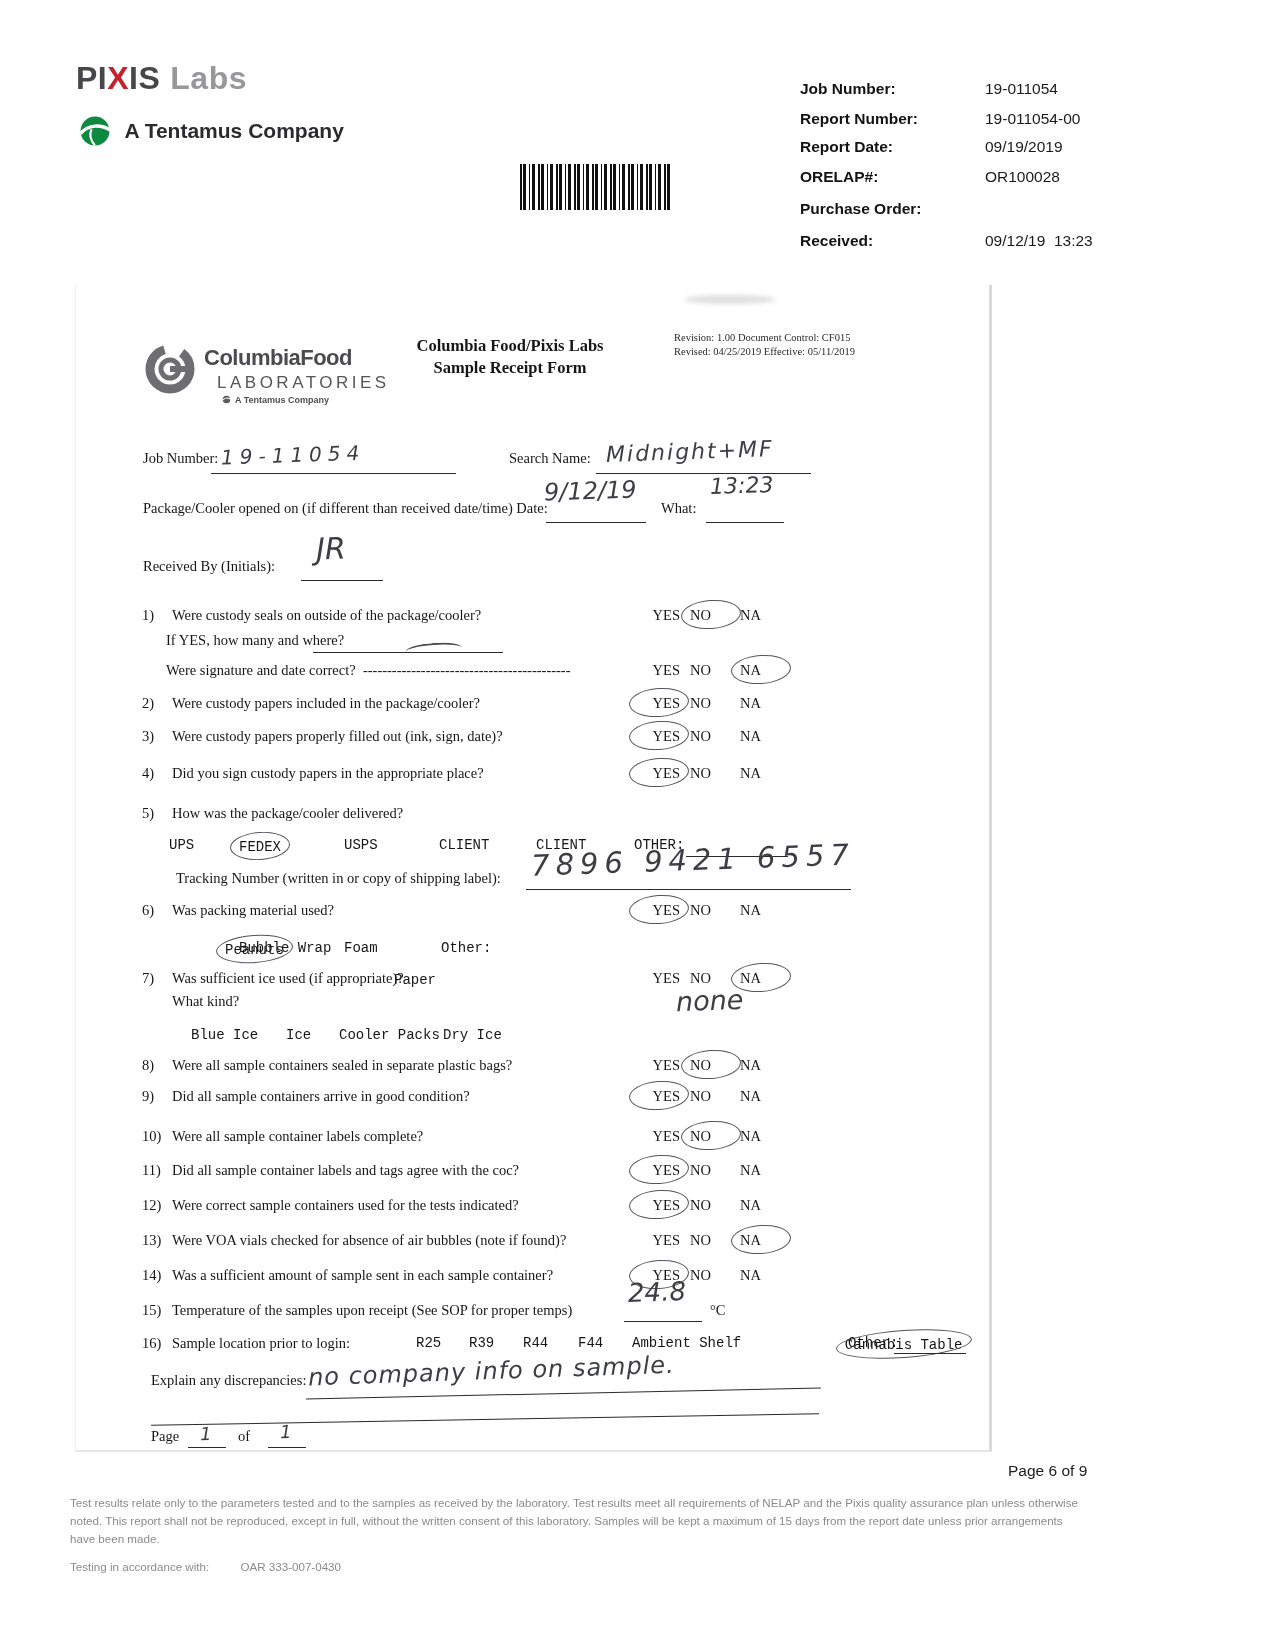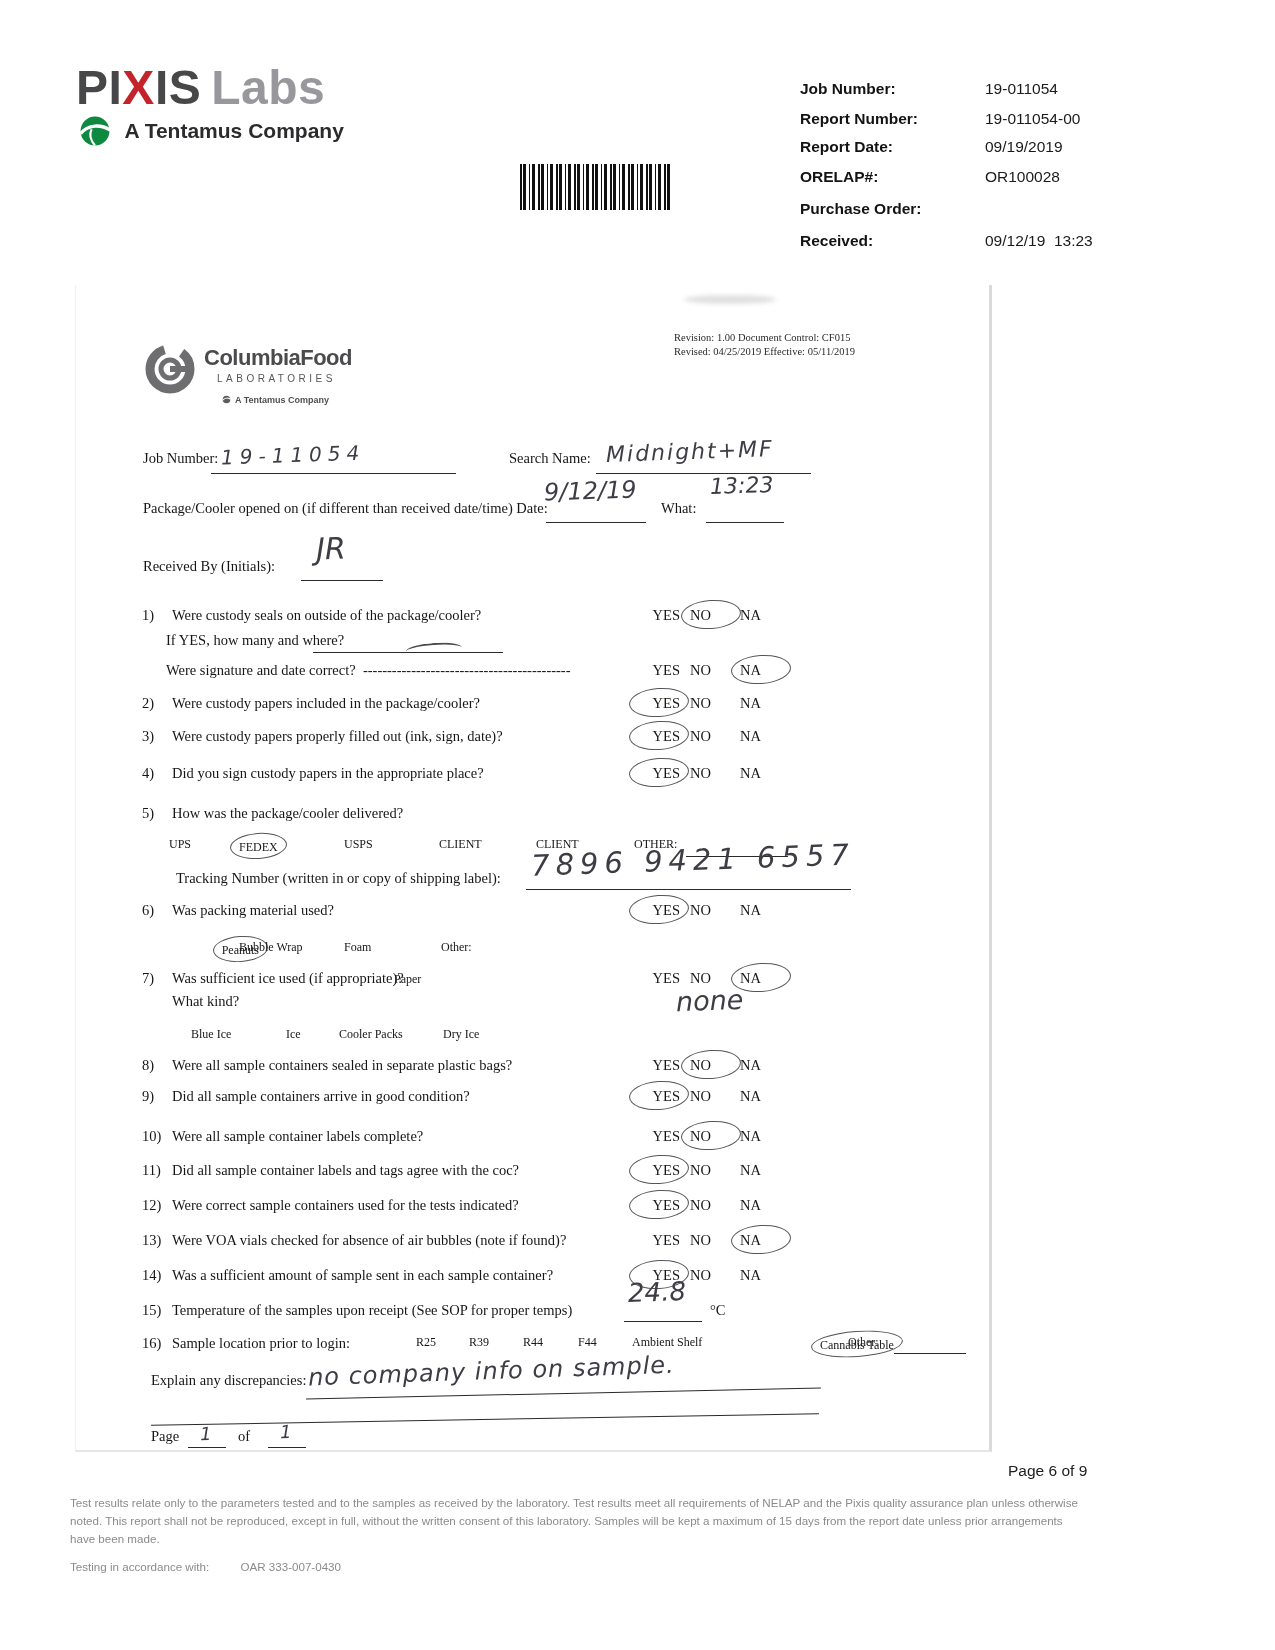--- a/index.html
+++ b/index.html
@@ -1,51 +1,51 @@
 <!DOCTYPE html>
 <html><head>
 <meta charset="utf-8">
 <style>
   html,body{margin:0;padding:0;background:#ffffff;}
   .page{position:relative;width:1275px;height:1650px;background:#fff;font-family:"Liberation Sans",sans-serif;overflow:hidden;color:#111;}
   .abs{position:absolute;white-space:nowrap;}
 
   
-  .pixis{left:76px;top:60px;font-size:48px;font-weight:bold;letter-spacing:0.5px;}
+  .pixis{left:76px;top:60px;font-size:32px;font-weight:bold;letter-spacing:0.5px;}
   .pixis .p1{color:#474749;}
   .pixis .p2{color:#c3242b;}
   .pixis .p3{color:#98989c;margin-left:10px;}
   .tagrow{left:78px;top:114px;height:38px;}
   .tagrow svg{vertical-align:middle;}
   .tagline{font-size:21px;font-weight:bold;color:#2b2b2d;margin-left:8px;vertical-align:middle;}
   .addr{left:492px;top:70px;width:232px;text-align:center;font-size:16.5px;line-height:27px;color:#151515;}
   .barcode{left:520px;top:164px;width:152px;height:46px;background:repeating-linear-gradient(90deg,#101010 0 2px,#fff 2px 3px,#101010 3px 6px,#fff 6px 9px,#101010 9px 10px,#fff 10px 12px,#101010 12px 15px,#fff 15px 18px);}
   .irow{position:absolute;left:800px;white-space:nowrap;font-size:15.5px;}
   .ilabel{display:inline-block;width:185px;font-weight:bold;color:#131313;}
   .ival{color:#1a1a1a;white-space:pre;}
   .notice{left:70px;top:260px;font-size:16px;color:#ef0a0a;}
 
   
   .scan{position:absolute;left:75px;top:285px;width:913px;height:1165px;background:#fff;font-family:"Liberation Serif",serif;color:#161616;border-right:3px solid #dadada;border-bottom:2px solid #e6e6e6;border-left:1px solid #f0f0f0;}
   .scan .abs{position:absolute;}
   .smudge{left:608px;top:10px;width:92px;height:9px;background:#d9d9d9;border-radius:50%;filter:blur(2px);opacity:.8;}
 
   .cfl-name{font-family:"Liberation Sans",sans-serif;font-weight:bold;font-size:22px;letter-spacing:-0.5px;color:#4b4b4d;}
-  .cfl-sub{font-family:"Liberation Sans",sans-serif;font-size:10px;letter-spacing:3.5px;color:#565658;}
+  .cfl-sub{font-family:"Liberation Sans",sans-serif;font-size:17px;letter-spacing:3.5px;color:#565658;}
   .cfl-tag{font-family:"Liberation Sans",sans-serif;font-size:9px;font-weight:bold;color:#4f4f51;}
   .ftitle{left:318px;top:50px;width:232px;text-align:center;font-weight:bold;font-size:16.5px;line-height:22px;white-space:normal;}
   .frev{left:598px;top:46px;width:215px;font-size:10.5px;line-height:14px;color:#2a2a2a;white-space:normal;}
 
   .flabel{font-size:14.5px;}
   .q{position:absolute;left:66px;font-size:14.5px;white-space:nowrap;}
   .q .num{display:inline-block;width:30px;}
   .arow{position:absolute;left:0;top:0;width:100%;height:20px;font-size:14.5px;}
   .arow span{position:absolute;width:42px;}
   .ans-yes{left:562px;text-align:right;} .ans-no{left:614px;} .ans-na{left:664px;font-family:Liberation Serif, serif;}
-  .opt{position:absolute;font-size:12px;white-space:nowrap;}
+  .opt{position:absolute;font-size:14px;white-space:nowrap;font-family:Liberation Mono, monospace;}
 
   .line{position:absolute;height:0;border-bottom:1.5px solid #2a2a2a;}
   .squiggle{position:absolute;width:56px;height:11px;border-top:2px solid #4a4a4a;border-radius:50%;transform:rotate(-4deg);}
 
   .hw{position:absolute;font-family:"DejaVu Sans",sans-serif;font-style:italic;color:#3d3d46;white-space:nowrap;transform:rotate(-2deg);}
 
   .circled{position:relative;}
   .circled::before{content:"";position:absolute;left:-9px;right:-9px;top:-7px;bottom:-5px;border:1.7px solid #55555c;border-radius:50%;transform:rotate(-4deg);}
 
   
@@ -93,20 +93,24 @@
     <div class="abs cfl-name" style="left:128px;top:60px">ColumbiaFood</div>
     <div class="abs cfl-sub" style="left:141px;top:88px">LABORATORIES</div>
     <div class="abs" style="left:146px;top:104px">
       <svg width="9" height="9" viewBox="0 0 40 40" style="vertical-align:middle">
           <circle cx="20" cy="20" r="17" fill="#5c5c5e"></circle>
           <path d="M3 23 C 12 12, 27 12, 38 19" stroke="#fff" stroke-width="5" fill="none"></path>
         </svg>
       <span class="cfl-tag">A Tentamus Company</span>
     </div>
 
+    <div class="abs ftitle">
+      <div>Columbia Food/Pixis Labs</div>
+      <div>Sample Receipt Form</div>
+    </div>
     <div class="abs frev">
       <div>Revision: 1.00 Document Control: CF015</div>
       <div>Revised: 04/25/2019 Effective: 05/11/2019</div>
     </div>
 
     
     <span class="abs flabel" style="left:67px;top:165px">Job Number:</span>
     <div class="line" style="left:135px;top:188px;width:245px"></div>
     <span class="hw" style="left:145px;top:158px;font-size:20px;letter-spacing:6px">19-11054</span>
     <span class="abs flabel" style="left:433px;top:165px">Search Name:</span>

